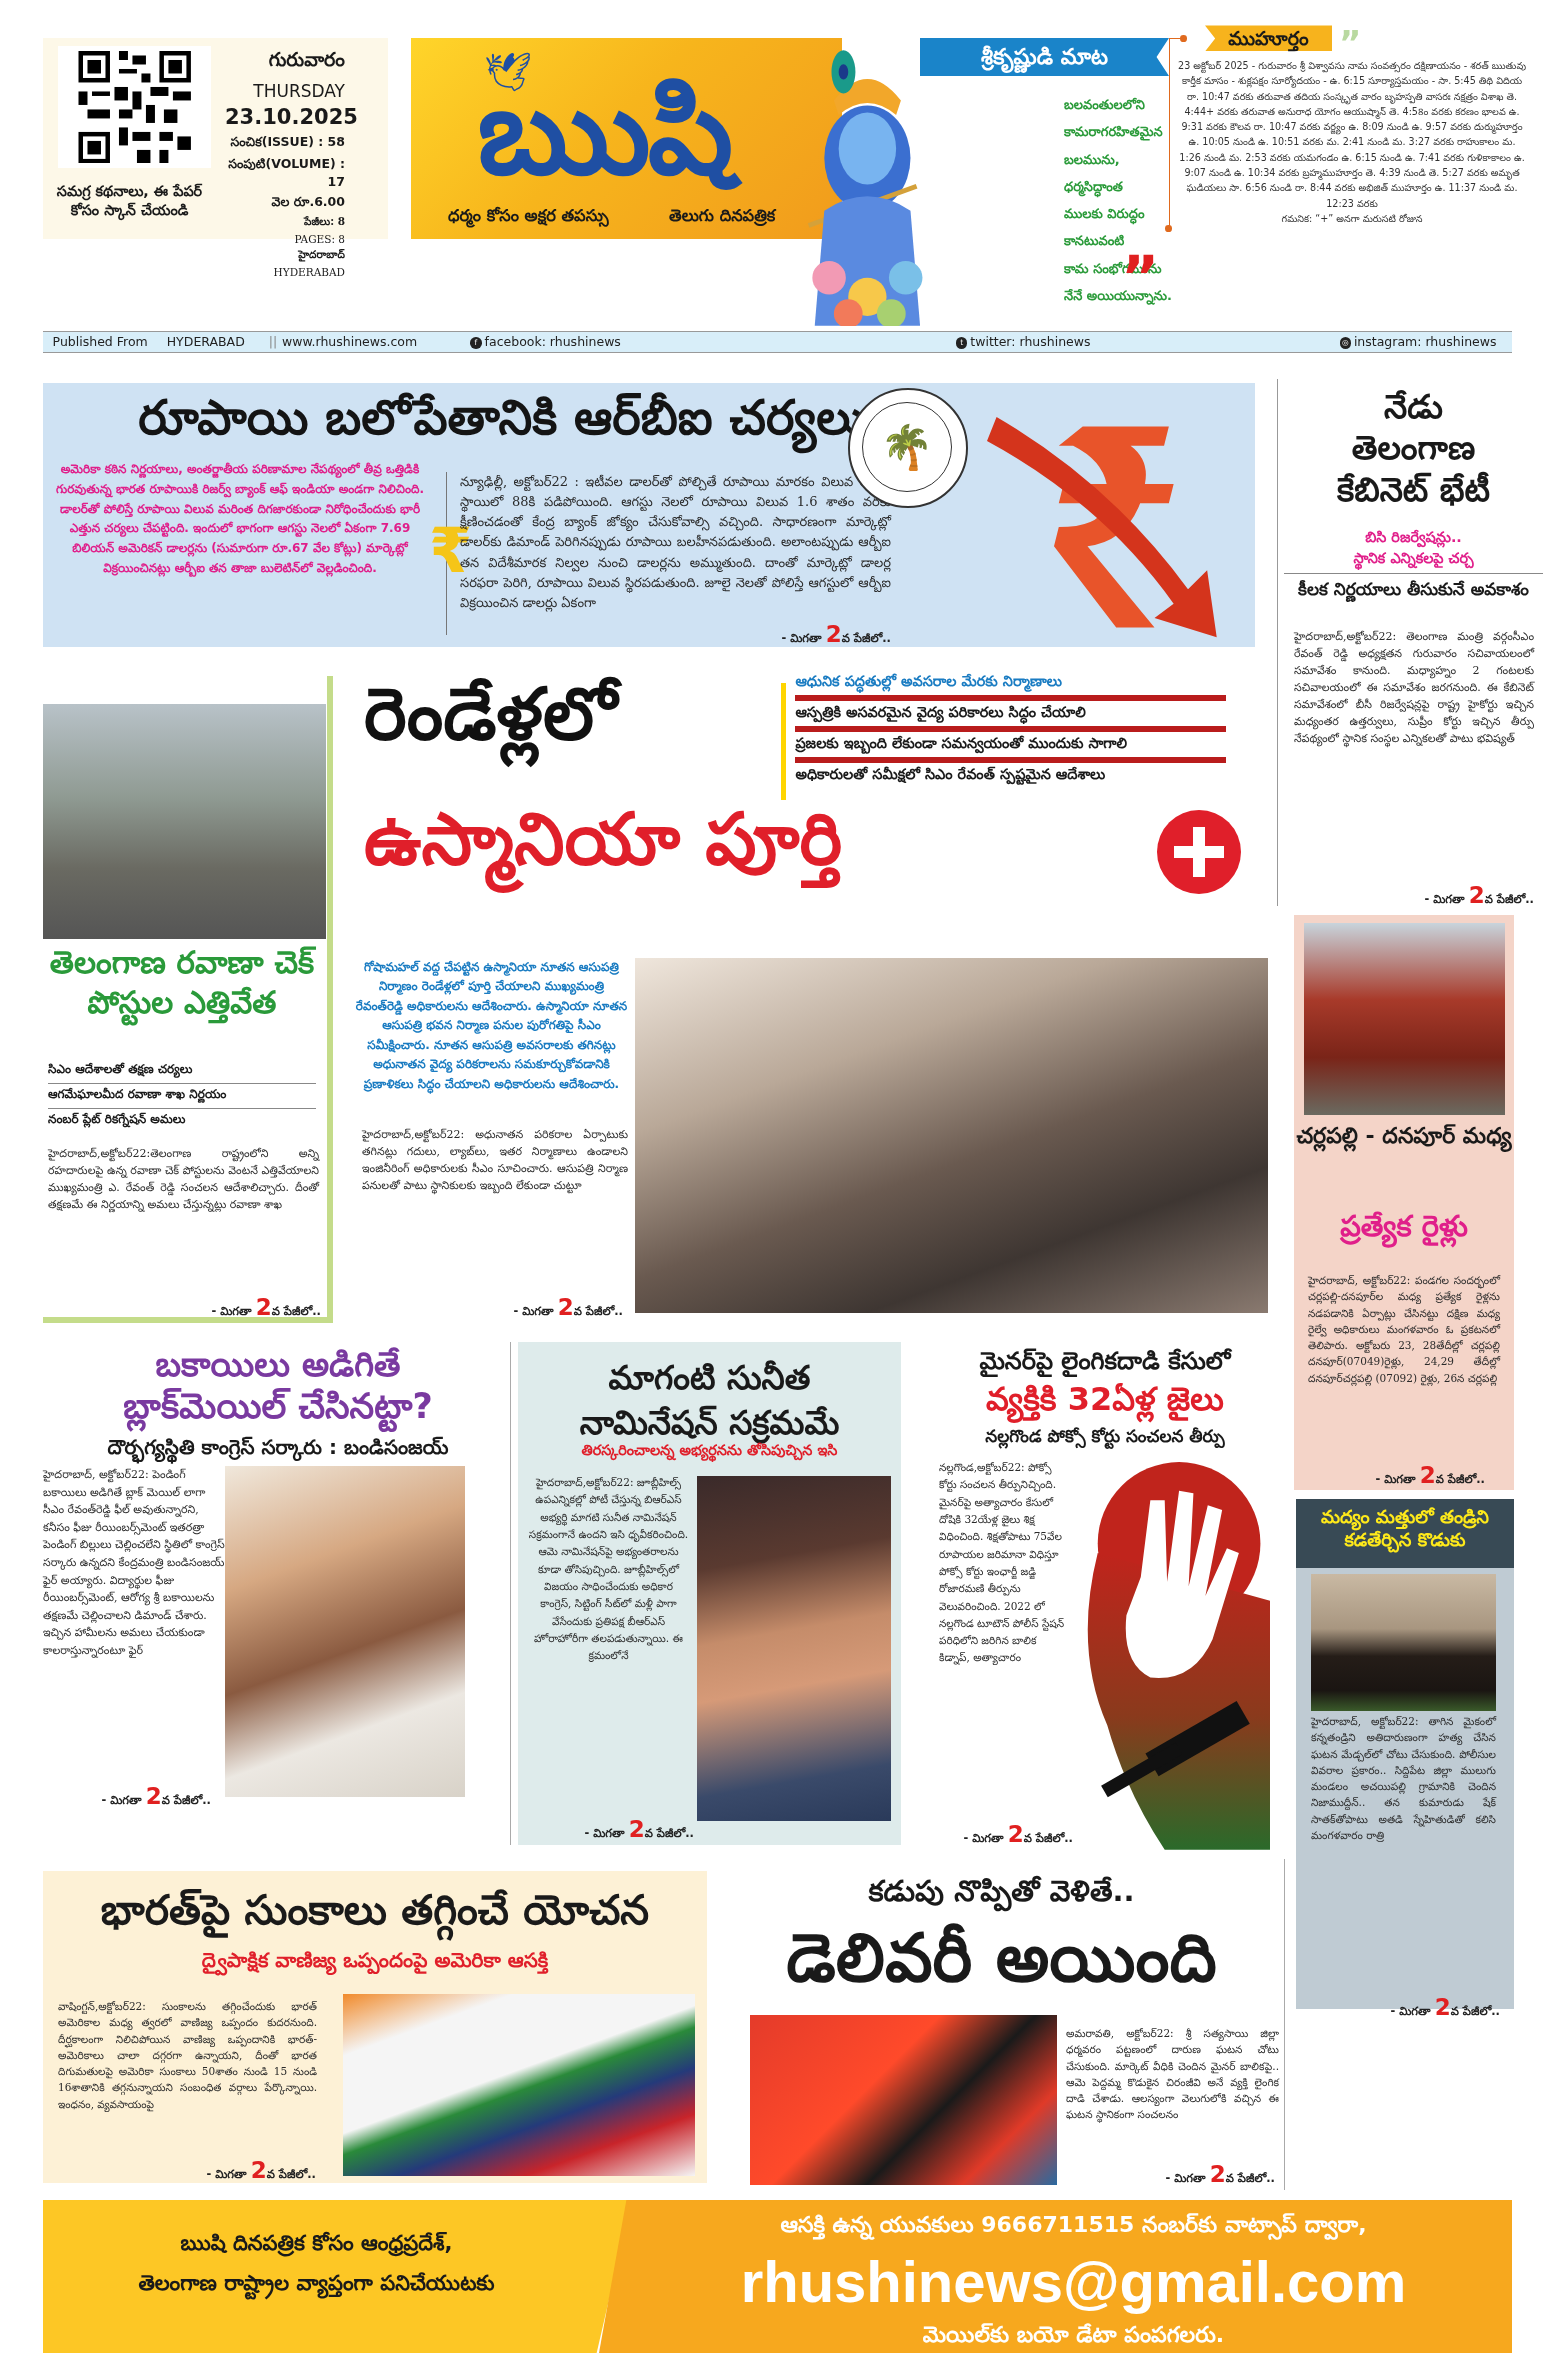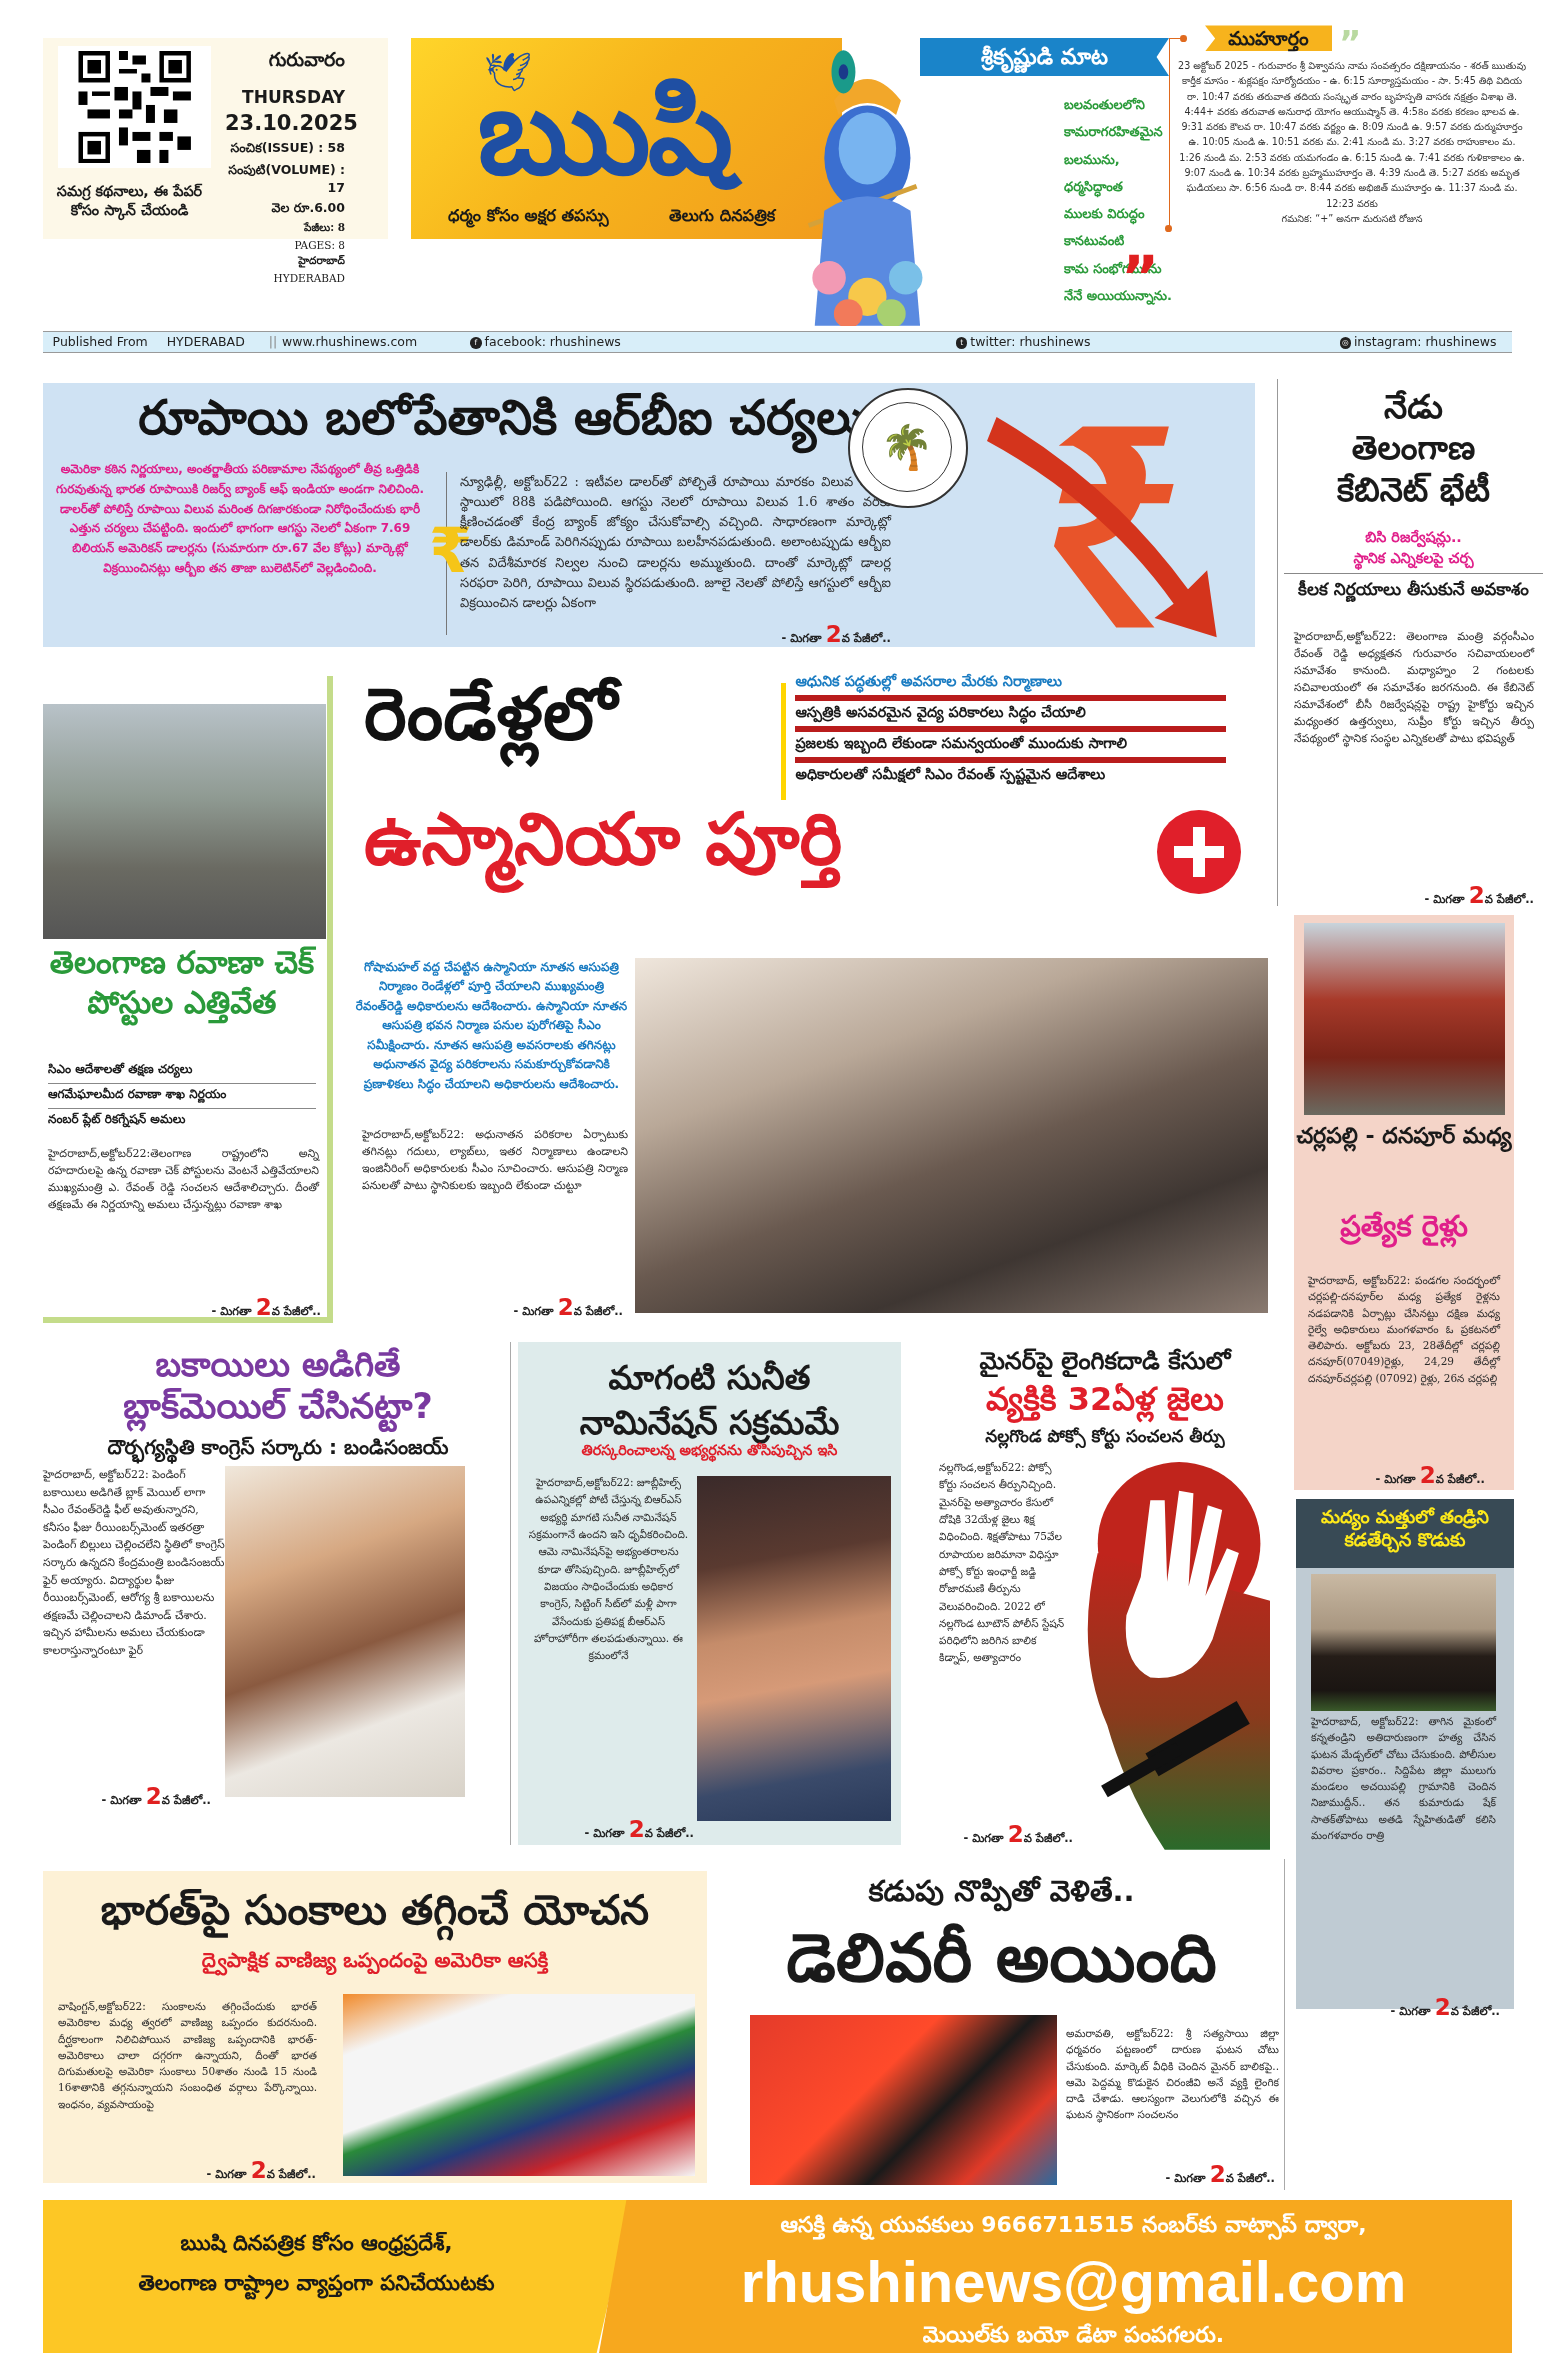--- a/index.html
+++ b/index.html
@@ -10,21 +10,21 @@
   .body-text { font-family: "DejaVu Serif", serif; font-size: 13px; line-height: 1.55; text-align: justify; color: #2a2a2a; }
   .cont { font-family: "DejaVu Sans", sans-serif; font-weight: bold; font-size: 11.5px; color: #222; text-align: right; }
   .cont .num { color: #e02020; font-size: 23px; }
 
   
   #info-box { left: 43px; top: 38px; width: 345px; height: 201px; background: #fdf8e8; }
   #qr { left: 58px; top: 46px; width: 153px; height: 122px; background: #fff; padding: 4.8px; }
   #qr svg { width: 100%; height: 100%; }
   #info-right { left: 225px; top: 48px; width: 120px; text-align: right; }
   #info-right .day-te { font-size: 19px; font-weight: bold; }
-  #info-right .day-en { font-size: 17px; font-weight: bold; margin-top: 12px; }
+  #info-right .day-en { font-size: 17px; font-weight: normal; margin-top: 6px; }
   #info-right .date { font-size: 21px; font-weight: bold; margin-top: 3.8px; }
   #info-right .meta { font-size: 12.5px; font-weight: bold; margin-top: 4.8px; }
   #info-right .small { font-size: 10.5px; margin-top: 2.9px; font-family: "DejaVu Serif", serif; }
   #scan-text { left: 53px; top: 182px; width: 153px; font-size: 14.4px; font-weight: bold; text-align: center; line-height: 1.35; }
 
   #logo-banner { left: 411px; top: 38px; width: 431px; height: 201px; background: linear-gradient(135deg, #ffd52a 0%, #f7b51c 45%, #f19b1c 100%); }
   #logo-text { left: 422px; top: 72px; width: 364px; font-size: 120px; font-weight: bold; color: #1f4fa3; text-align: center; line-height: 1; letter-spacing: -2.9px; }
   #dove { left: 484px; top: 50px; font-size: 38px; color: #1f4fa3; }
   #tagline-1 { left: 448px; top: 206px; font-size: 16.3px; font-weight: bold; color: #1a1a1a; }
   #tagline-2 { left: 669px; top: 206px; font-size: 16.3px; font-weight: bold; color: #1a1a1a; }

